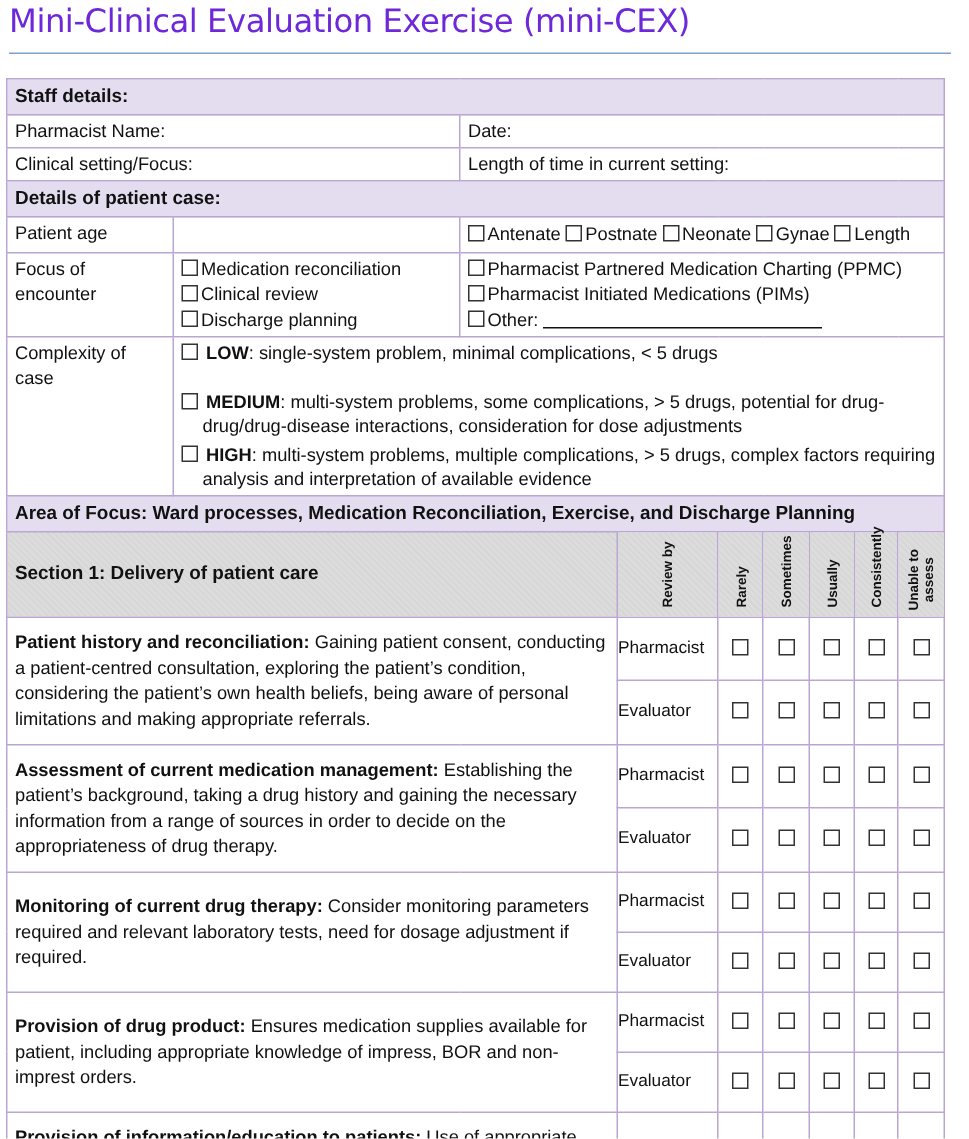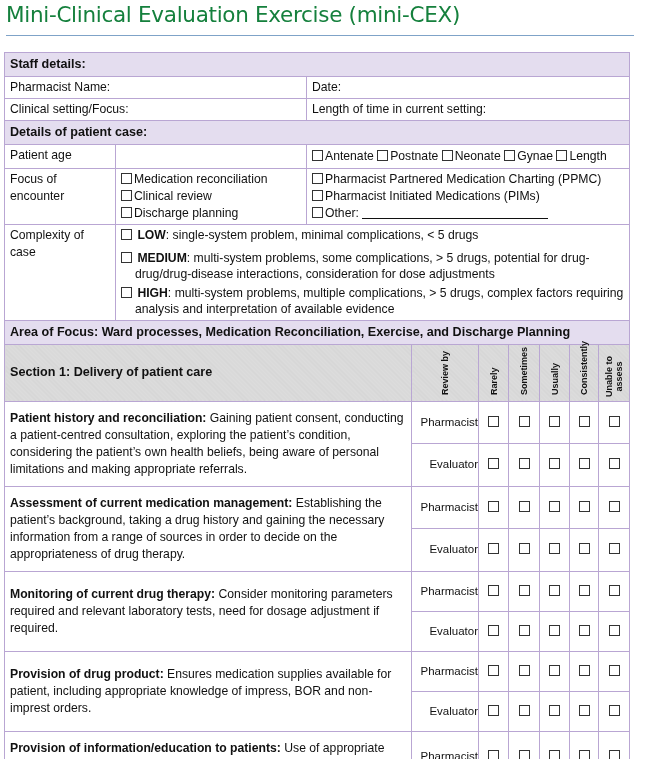--- a/index.html
+++ b/index.html
@@ -1,39 +1,39 @@
 <!DOCTYPE html>
 <html><head>
 <meta charset="utf-8">
 <style>
   html, body { margin: 0; padding: 0; background: #ffffff; }
   body { width: 646px; height: 759px; overflow: hidden; position: relative;
          font-family: "Liberation Sans", sans-serif; color: #111; }
-  .title { position: absolute; left: 6px; top: 2px; font-size: 21.5px; color: #15803d;
+  .title { position: absolute; left: 6px; top: 2px; font-size: 21.5px; color: #6d28d9;
            font-family: "DejaVu Sans", sans-serif; letter-spacing: -0.3px; font-weight: normal; }
   .title-rule { position: absolute; left: 6px; top: 35px; width: 628px; height: 0;
                 border-top: 1.5px solid #7fa3c8; }
   table.form { position: absolute; left: 4px; top: 52px; width: 625px; border-collapse: collapse;
                table-layout: fixed; font-size: 12.2px; }
   table.form td { border: 1px solid #b9a6d3; padding: 2px 5px; vertical-align: top; line-height: 17px; }
   .hdr { background: #e4ddef; font-weight: bold; font-size: 12.6px; padding: 3px 5px !important; }
   .sec-hdr { background: #dcdcdc;
     background-image: repeating-linear-gradient(45deg, rgba(0,0,0,0.03) 0 1px, transparent 1px 3px);
     font-weight: bold; font-size: 12.6px; vertical-align: middle !important; }
   .vhead { background: #dcdcdc;
     background-image: repeating-linear-gradient(45deg, rgba(0,0,0,0.03) 0 1px, transparent 1px 3px);
     height: 56px; padding: 0 !important; position: relative; }
   .vtext { position: absolute; left: 50%; bottom: 6px; transform-origin: left bottom;
            transform: rotate(-90deg) translateY(50%); white-space: nowrap; font-weight: bold;
            font-size: 9px; line-height: 10px; text-align: center; }
   .vtext2 { bottom: 4px; }
   .cb { display: inline-block; width: 9px; height: 9px; border: 1px solid #333; vertical-align: -1px; margin-right: 2px; }
   .cbc { text-align: center; vertical-align: middle !important; padding: 0 !important; }
   .cbc .cb { margin: 0; }
-  .rev { text-align: right; vertical-align: middle !important; font-size: 11.5px; padding: 0 !important; }
+  .rev { text-align: left; vertical-align: middle !important; font-size: 11.5px; padding: 0 !important; }
   .desc { vertical-align: middle !important; font-size: 12.2px; line-height: 16.5px; padding: 8px 5px !important; margin-top: 24px; }
   .desc b { font-weight: bold; }
   .indent { padding-left: 14px; display: block; }
   .line { display: block; }
   .ul { display: inline-block; width: 186px; border-bottom: 1px solid #111; height: 12px; vertical-align: -2px; }
 </style>
 </head>
 <body>
 
 <div class="title">Mini-Clinical Evaluation Exercise (mini-CEX)</div>
@@ -100,21 +100,21 @@
       <td colspan="7">
         <span class="line"><span class="cb"></span><span>Pharmacist Partnered Medication Charting (PPMC)</span></span>
         <span class="line"><span class="cb"></span><span>Pharmacist Initiated Medications (PIMs)</span></span>
         <span class="line"><span class="cb"></span><span>Other:</span> <span class="ul"></span></span>
       </td>
     </tr>
     <tr>
       <td>Complexity of case</td>
       <td colspan="8" style="line-height:16.5px">
         <span class="line"><span class="cb"></span> <b>LOW</b><span>: single-system problem, minimal complications, &lt; 5 drugs</span></span>
-        <span class="line" style="margin-top:6px"><span class="cb"></span> <b>MEDIUM</b><span>: multi-system problems, some complications, &gt; 5 drugs, potential for drug-</span><span class="indent">drug/drug-disease interactions, consideration for dose adjustments</span></span>
+        <span class="line" style="margin-top:16px"><span class="cb"></span> <b>MEDIUM</b><span>: multi-system problems, some complications, &gt; 5 drugs, potential for drug-</span><span class="indent">drug/drug-disease interactions, consideration for dose adjustments</span></span>
         <span class="line" style="margin-top:2px"><span class="cb"></span> <b>HIGH</b><span>: multi-system problems, multiple complications, &gt; 5 drugs, complex factors requiring</span><span class="indent">analysis and interpretation of available evidence</span></span>
       </td>
     </tr>
 
     <tr>
       <td colspan="9" class="hdr">Area of Focus:  Ward processes, Medication Reconciliation, Exercise, and Discharge Planning</td>
     </tr>
 
     <tr>
       <td colspan="3" class="sec-hdr">Section 1: Delivery of patient care</td>

